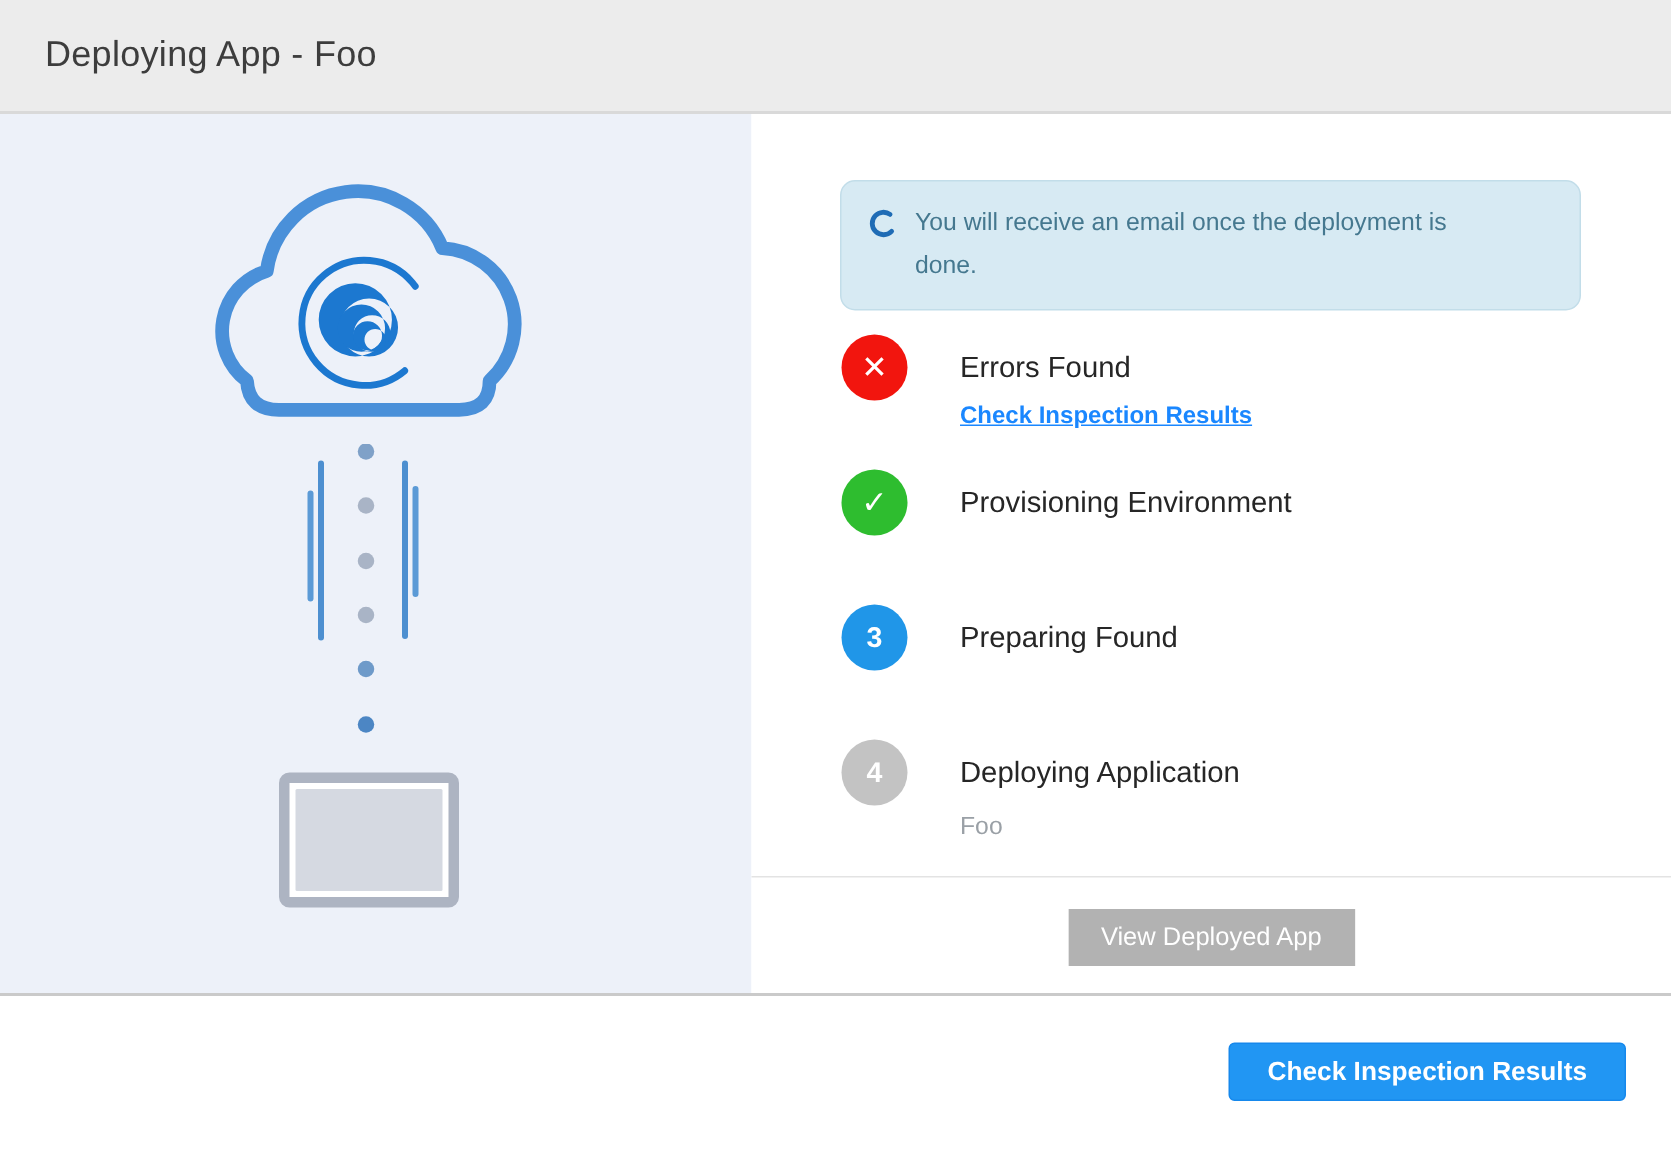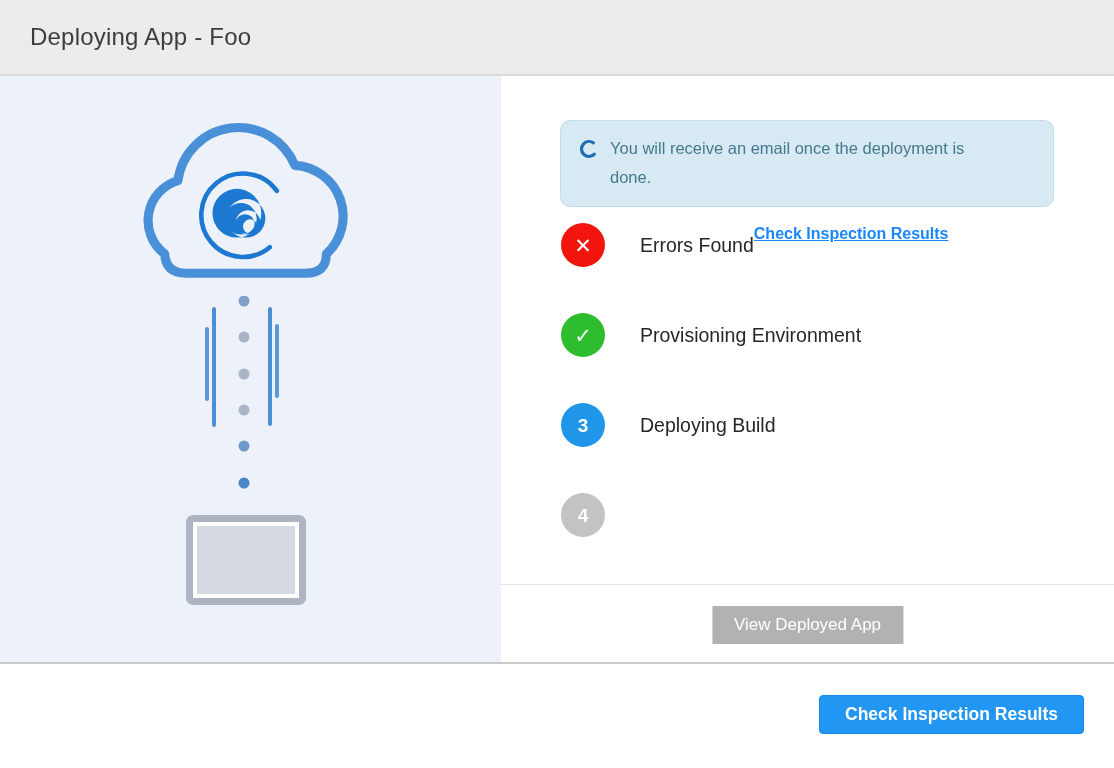--- a/index.html
+++ b/index.html
@@ -42,21 +42,21 @@
   
   .steps{list-style:none;margin:0;padding:0;}
   .step{position:absolute;left:60px;display:flex;align-items:flex-start;}
   .step-1{top:147px;}.step-2{top:237px;}.step-3{top:327px;}.step-4{top:417px;}
   .badge{
     width:44px;height:44px;border-radius:50%;flex:0 0 auto;margin-right:35px;
     display:flex;align-items:center;justify-content:center;
     color:#ffffff;font-size:21px;font-weight:bold;line-height:1;
   }
   .badge.num{font-size:19px;font-weight:600;}
-  .step-text{display:flex;flex-direction:row;}
+  .step-text{display:flex;flex-direction:column;}
   .step-label{font-size:19.5px;color:#262626;line-height:44px;white-space:nowrap;}
   .step-link{
     font-size:16px;font-weight:bold;color:#1a87ff;text-decoration:underline;
     margin-top:1px;line-height:20px;white-space:nowrap;cursor:pointer;
   }
   .step-sub{font-size:16.5px;color:#9aa0a6;margin-top:4px;line-height:20px;}
 
   
   .panel-divider{position:absolute;left:0;right:0;top:508px;height:1px;background:#e3e3e3;}
   .view-btn{
@@ -141,26 +141,30 @@
         <li class="step step-2">
           <span class="badge" style="background-color: rgb(46, 189, 47);">✓</span>
           <div class="step-text">
             <span class="step-label">Provisioning Environment</span>
           </div>
         </li>
 
         <li class="step step-3">
           <span class="badge num" style="background-color: rgb(32, 150, 232);">3</span>
           <div class="step-text">
-            <span class="step-label">Deploying Build</span>
+            <span class="step-label">Preparing Found</span>
           </div>
         </li>
 
         <li class="step step-4">
           <span class="badge num" style="background-color: rgb(195, 195, 195);">4</span>
+          <div class="step-text">
+            <span class="step-label">Deploying Application</span>
+            <span class="step-sub">Foo</span>
+          </div>
         </li>
       </ol>
 
       <div class="panel-divider"></div>
       <button class="view-btn">View Deployed App</button>
     </section>
   </div>
 
   <footer class="footer">
     <button class="check-btn">Check Inspection Results</button>

